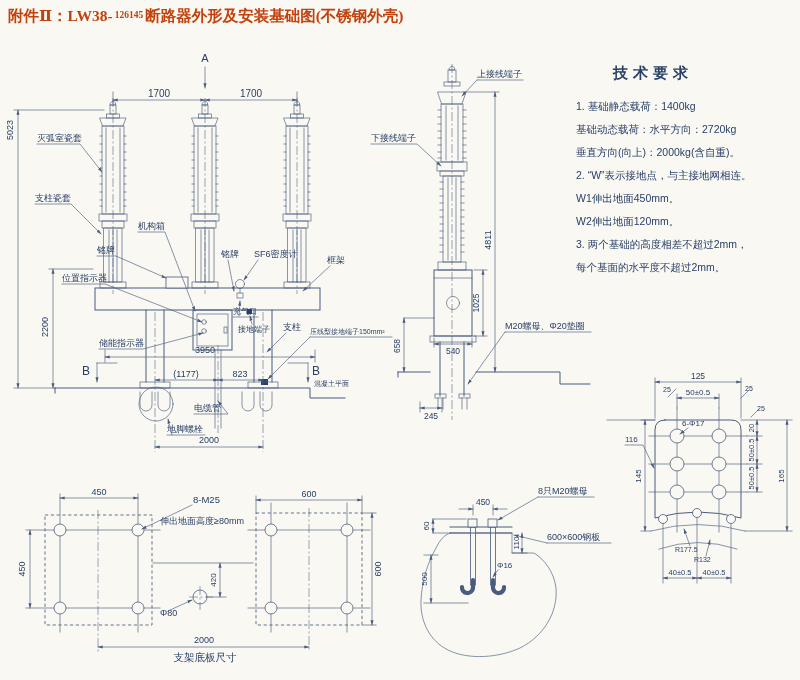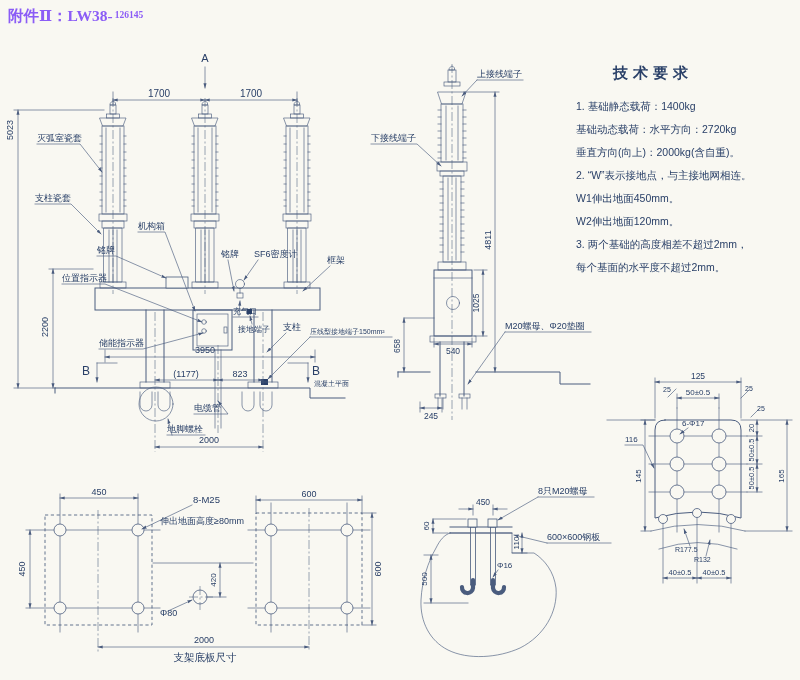--- a/index.html
+++ b/index.html
@@ -1,18 +1,18 @@
 <!DOCTYPE html>
 <html><head>
 <meta charset="utf-8">
 <style>
   html,body{margin:0;padding:0;background:#e8e6df;}
   .page{position:relative;width:800px;height:680px;background:#f9f8f2;overflow:hidden;
         font-family:"Liberation Sans","DejaVu Sans",sans-serif;}
-  .title{position:absolute;left:8px;top:6px;z-index:2;color:#8b5cf6;
+  .title{position:absolute;left:8px;top:6px;z-index:2;color:#c2410c;
          font-family:"Liberation Serif","DejaVu Serif",serif;font-weight:bold;
          font-size:15.5px;display:flex;align-items:center;gap:2px;white-space:nowrap;}
   .frac{display:inline-flex;flex-direction:row;align-items:center;
         font-size:9.5px;line-height:1.05;transform:translateY(-1px);}
   svg{position:absolute;left:0;top:0;}
   svg text{font-family:"Liberation Sans","DejaVu Sans",sans-serif;fill:#2a4068;}
   .ln{stroke:#4a5c7e;stroke-width:1;fill:none;stroke-linecap:square;}
   .tn{stroke:#4a5c7e;stroke-width:0.65;fill:none;stroke-linecap:square;}
   .cl{stroke:#4a5c7e;stroke-width:0.55;fill:none;stroke-dasharray:9 2.5 2 2.5;}
   .dsh{stroke:#4a5c7e;stroke-width:0.85;fill:none;stroke-dasharray:3.2 2.6;}
@@ -28,20 +28,21 @@
 <body>
 
 <div class="page">
 
   <div class="title">
     <span>附件Ⅱ：LW38-</span>
     <span class="frac">
       <span>126</span>
       <span>145</span>
     </span>
+    <span>断路器外形及安装基础图(不锈钢外壳)</span>
   </div>
 
   <svg width="800" height="680" viewBox="0 0 800 680">
     <defs>
       <marker id="ar" viewBox="0 0 10 8" markerWidth="8" markerHeight="6.5" refX="9" refY="4" orient="auto-start-reverse">
         <path d="M0,1 L10,4 L0,7 Z" fill="#4a5c7e"></path>
       </marker>
       <pattern id="dots" width="7" height="7" patternUnits="userSpaceOnUse">
         <circle cx="2" cy="2" r="0.7" fill="#5a6d90"></circle>
         <circle cx="5.2" cy="5.4" r="0.6" fill="#5a6d90"></circle>

